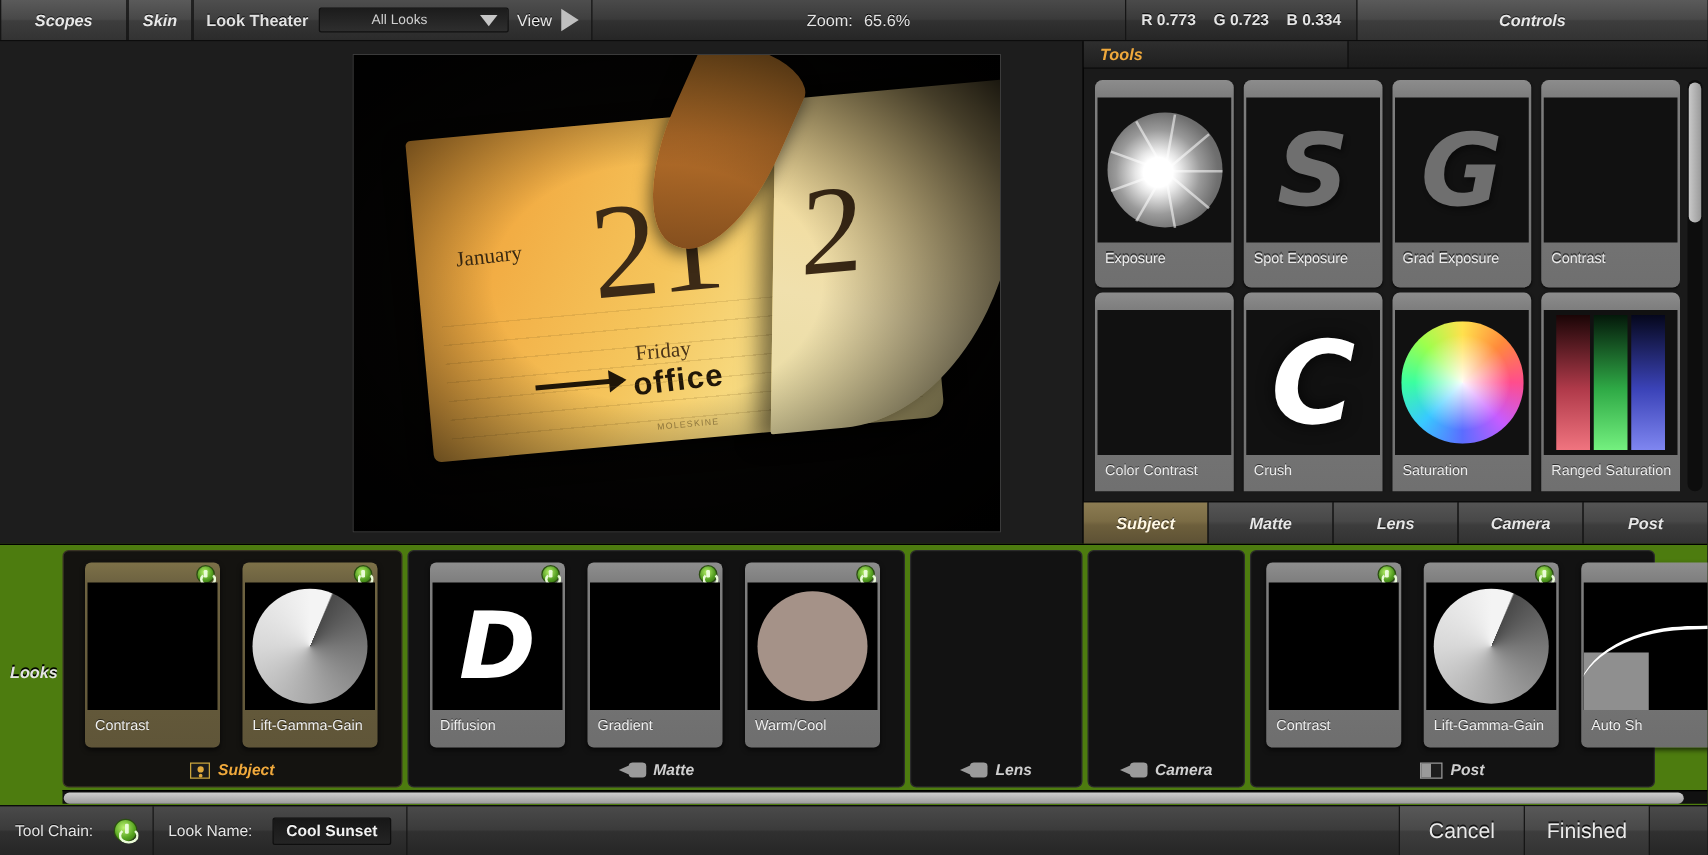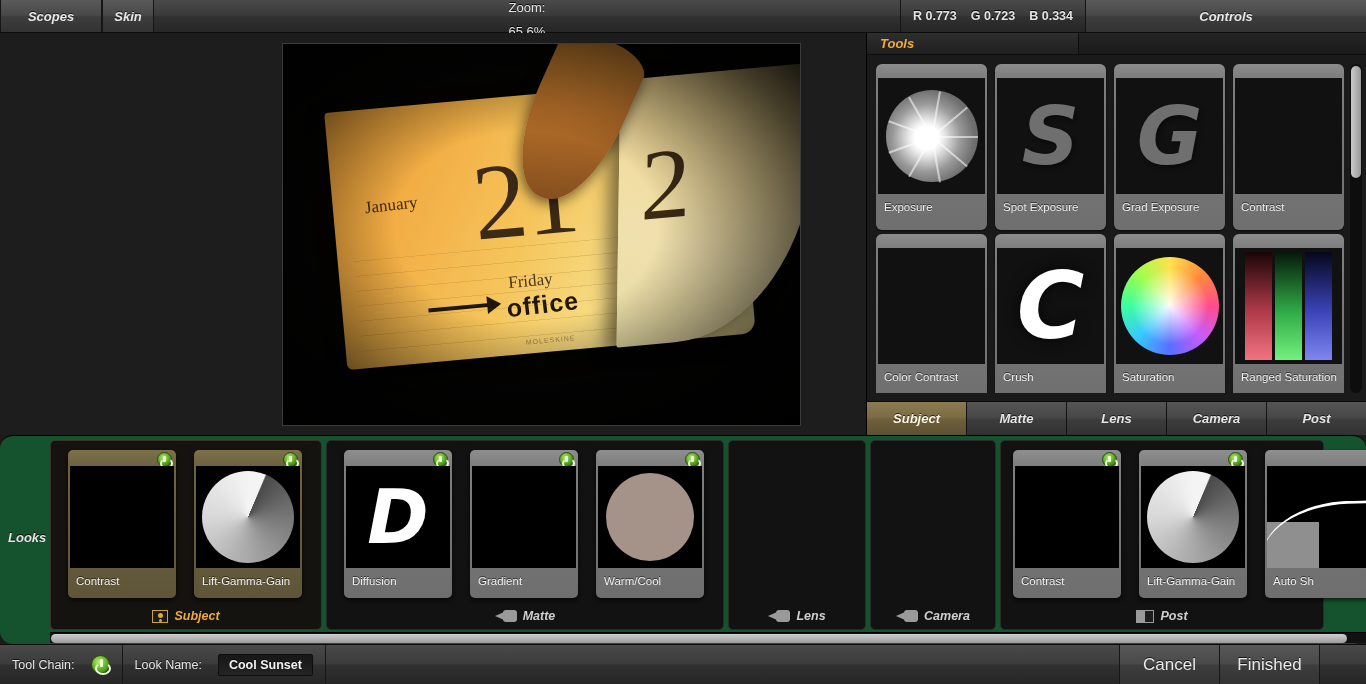--- a/index.html
+++ b/index.html
@@ -47,21 +47,21 @@
   .caret-down {
     width: 0; height: 0; border-left: 7px solid transparent; border-right: 7px solid transparent;
     border-top: 9px solid #c6c6c6; margin-right: 8px;
   }
   .view-label { font-size: 13px; color: #e8e8e8; padding: 0 7px; text-shadow: 0 -1px 0 #000; }
   .play-tri {
     width: 0; height: 0; border-top: 9px solid transparent; border-bottom: 9px solid transparent;
     border-left: 14px solid #bfbfbf; margin-right: 4px;
   }
   .spacer { flex: 1; }
-  .zoomwrap { display: flex; align-items: center; gap: 9px; font-size: 13px; color: #e4e4e4; text-shadow: 0 -1px 0 #000; flex-direction: column; }
+  .zoomwrap { display: flex; align-items: center; gap: 9px; font-size: 13px; color: #e4e4e4; text-shadow: 0 -1px 0 #000; }
   .rgbwrap {
     display: flex; align-items: center; gap: 14px; font-size: 12.5px; font-weight: 600;
     color: #e4e4e4; padding: 0 12px; text-shadow: 0 -1px 0 #000;
     border-left: 1px solid #151515; height: 100%; justify-content: center;
   }
   #btn-controls { width: 281px; border-right: none; }
 
   
   .preview-area {
     position: absolute; left: 0; top: 33px; width: 866px; height: 402px;
@@ -195,21 +195,21 @@
   }
   .tab:last-child { border-right: none; }
   .tab.active {
     background: linear-gradient(to bottom, #8c7c52 0%, #7b6c45 45%, #6d5f3c 55%, #5d5134 100%);
     color: #fff8e4;
   }
 
   
   .looks-strip {
     position: absolute; left: 0; top: 435px; width: 1366px; height: 209px;
-    background: #14532d; border-top: 1px solid #000; border-radius: 13px;
+    background: #4d7c0f; border-top: 1px solid #000;
   }
   .looks-label {
     position:absolute; left: 8px; top: 94px; font-style: italic; font-weight: bold;
     font-size: 13px; color:#e4e4e4; text-shadow: 0 -1px 0 #000;
   }
   .tools-side-label {
     position:absolute; right: 6px; top: 94px; font-style: italic; font-weight: bold;
     font-size: 13px; color:#e4e4e4; text-shadow: 0 -1px 0 #000;
   }
   .group {
@@ -313,20 +313,29 @@
 </style>
 </head>
 <body>
 
 <div id="app">
 
   <div class="topbar">
     <div class="tbtn" id="btn-scopes">Scopes</div>
     <div class="tbtn" id="btn-skin">Skin</div>
 
+    <div class="toolgroup">
+      <span class="lt-label">Look Theater</span>
+      <div class="lt-select">
+        <span class="val">All Looks</span>
+        <span class="caret-down"></span>
+      </div>
+      <span class="view-label">View</span>
+      <span class="play-tri"></span>
+    </div>
 
     <div class="spacer"></div>
 
     <div class="zoomwrap">
       <span>Zoom:</span>
       <span>65.6%</span>
     </div>
 
     <div class="spacer"></div>
 

